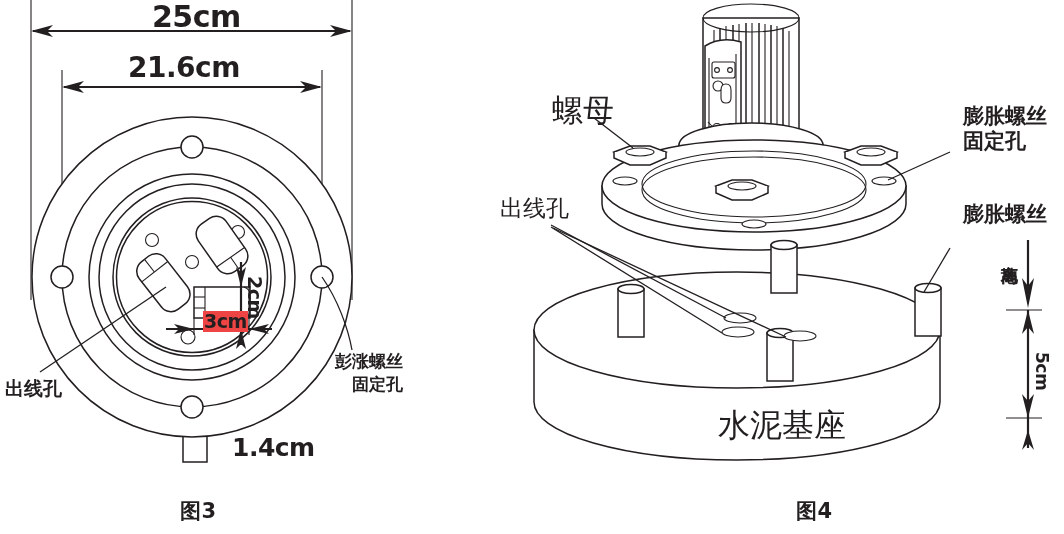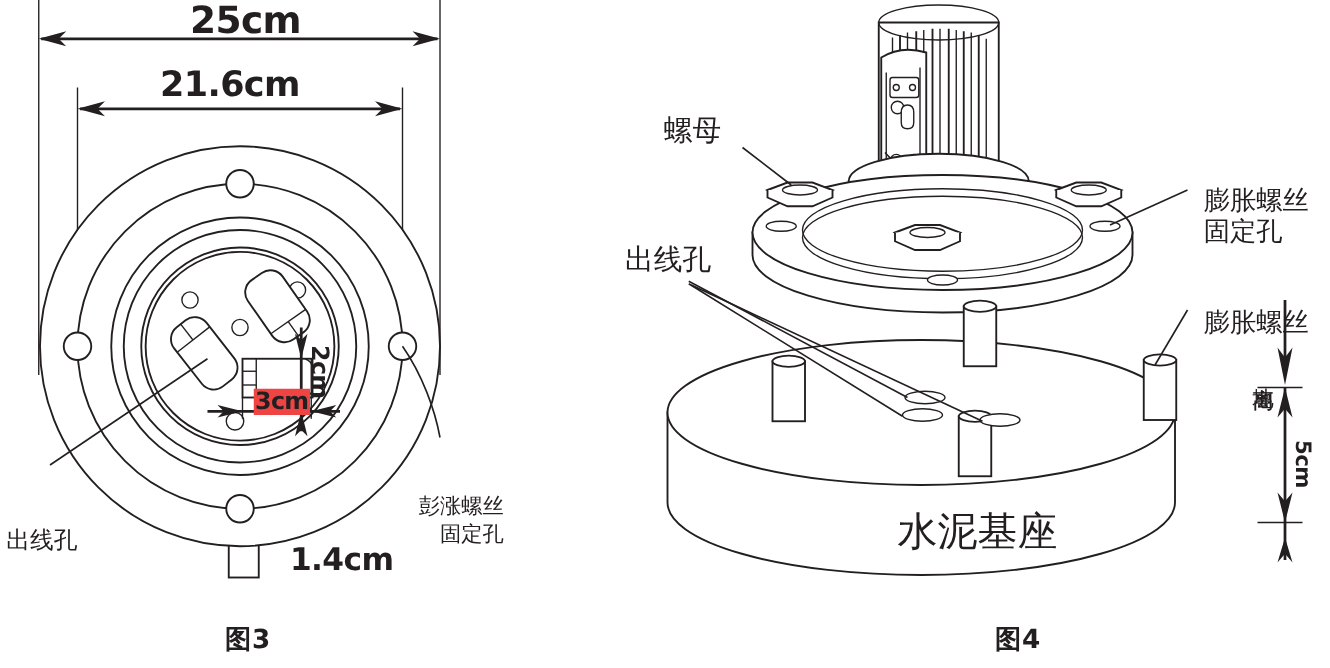--- a/index.html
+++ b/index.html
@@ -41,22 +41,21 @@
     font-family: "DejaVu Sans", "Liberation Sans", sans-serif;
     color: #231f20;
     white-space: nowrap;
     line-height: 1.12;
   }
   .dim-num {
     font-weight: bold;
     letter-spacing: -0.5px;
   }
   .cn {
-    font-weight: normal;
-    margin-top: 44px;
+    font-weight: bold;
   }
   .cn-reg {
     font-weight: normal;
   }
   .vert {
     writing-mode: vertical-rl;
     text-orientation: upright;
   }
   .vert-rot {
     writing-mode: vertical-rl;
@@ -312,21 +311,21 @@
 
   <div class="lbl dim-num" style="left:232px; top:434px; font-size:25px;">1.4cm</div>
 
   <div class="lbl cn" style="left:5px; top:378px; font-size:19px;">出线孔</div>
 
   <div class="lbl cn" style="left:335px; top:352px; font-size:17px;">彭涨螺丝</div>
   <div class="lbl cn" style="left:352px; top:375px; font-size:17px;">固定孔</div>
 
   <div class="lbl caption" style="left:180px; top:500px;">图3</div>
 
-  <div class="lbl cn-reg" style="left:531px; top:93px; font-size:23px;">螺母</div>
+  <div class="lbl cn-reg" style="left:552px; top:93px; font-size:31px;">螺母</div>
 
   <div class="lbl cn-reg" style="left:500px; top:196px; font-size:23px;">出线孔</div>
 
   <div class="lbl cn" style="left:963px; top:105px; font-size:21px;">膨胀螺丝</div>
   <div class="lbl cn" style="left:963px; top:130px; font-size:21px;">固定孔</div>
 
   <div class="lbl cn" style="left:963px; top:203px; font-size:21px;">膨胀螺丝</div>
 
   <div class="lbl cn-reg" style="left:718px; top:408px; font-size:32px;">水泥基座</div>
 

